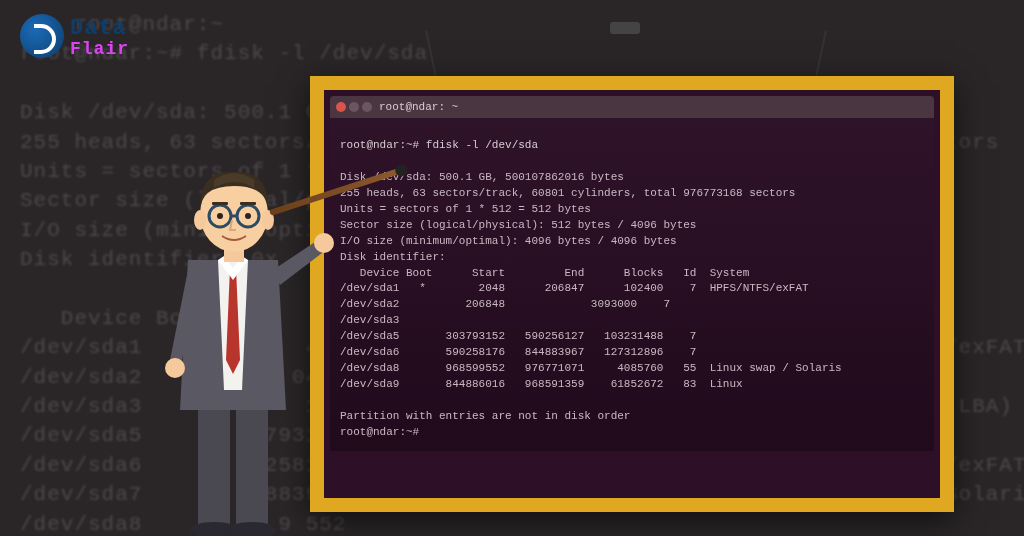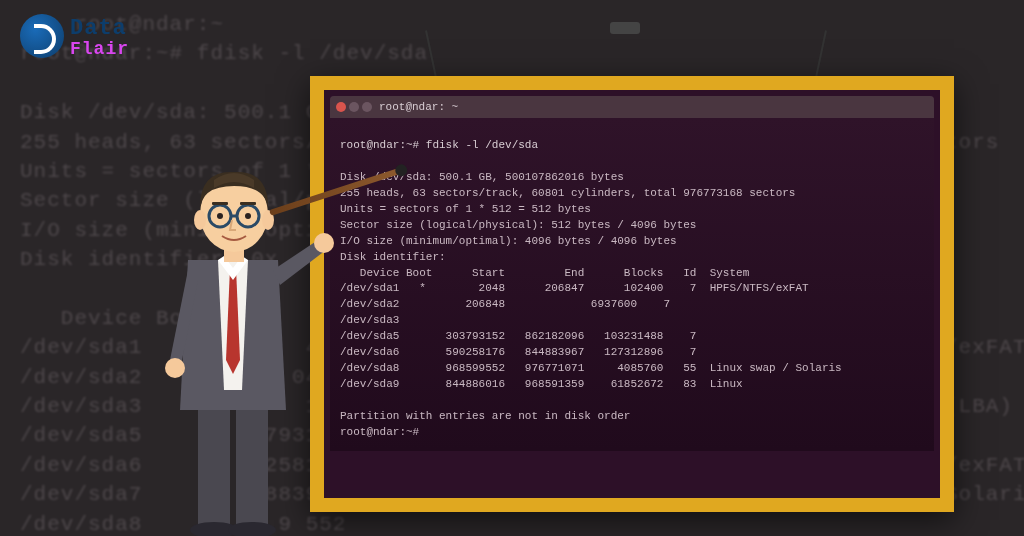--- a/index.html
+++ b/index.html
@@ -209,23 +209,23 @@
       <div class="term-body"><span class="prompt">root@ndar:~# fdisk -l /dev/sda</span>
 
 <span>Disk /dev/sda: 500.1 GB, 500107862016 bytes
 255 heads, 63 sectors/track, 60801 cylinders, total 976773168 sectors
 Units = sectors of 1 * 512 = 512 bytes
 Sector size (logical/physical): 512 bytes / 4096 bytes
 I/O size (minimum/optimal): 4096 bytes / 4096 bytes
 Disk identifier: </span>
 <span>   Device Boot      Start         End      Blocks   Id  System</span>
 <span>/dev/sda1   *        2048      206847      102400    7  HPFS/NTFS/exFAT</span>
-<span>/dev/sda2          206848             6937600    7</span>
+<span>/dev/sda2          206848             3093000    7</span>
 <span>/dev/sda3                                           </span>
-<span>/dev/sda5       303793152   862182096   103231488    7  </span>
+<span>/dev/sda5       303793152   590256127   103231488    7  </span>
 <span>/dev/sda6       590258176   844883967   127312896    7  </span>
 <span>/dev/sda8       968599552   976771071     4085760   55  Linux swap / Solaris</span>
 <span>/dev/sda9       844886016   968591359    61852672   83  Linux</span>
 
 <span>Partition with entries are not in disk order
 root@ndar:~# </span></div>
     </div>
   </div>
 
   <div class="headline">

